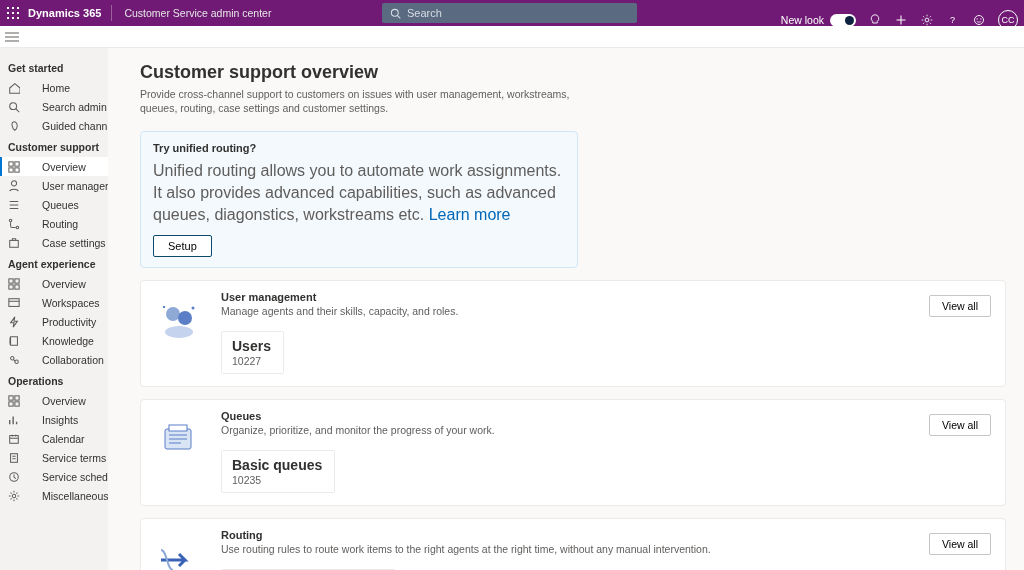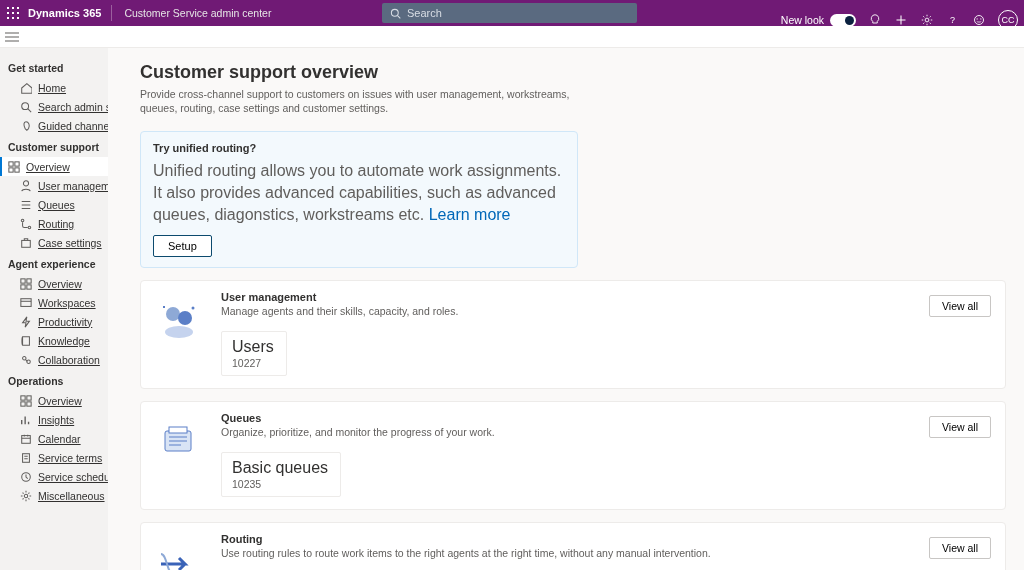--- a/index.html
+++ b/index.html
@@ -16,39 +16,39 @@
 .newlook { display: flex; align-items: center; gap: 6px; font-size: 10.5px; }
 .toggle { width: 26px; height: 13px; background: #fff; border-radius: 7px; position: relative; }
 .toggle::after { content:""; position:absolute; right:2px; top:2px; width:9px; height:9px; background:#0b213f; border-radius:50%; }
 .topicon { width: 14px; height: 14px; display:flex; align-items:center; justify-content:center; cursor:pointer; }
 .avatar { width: 20px; height: 20px; border:1px solid #fff; border-radius:50%; display:flex;align-items:center;justify-content:center; font-size:9px; }
 .subbar { height: 22px; background:#fff; border-bottom:1px solid #edebe9; display:flex;align-items:center; }
 .hamburger { width:24px; display:flex;justify-content:center;cursor:pointer;}
 .shell { display:flex; height: calc(570px - 48px); }
 .sidebar { width: 108px; background:#f3f2f1; padding-top:8px; font-size:10.5px; color:#323130; overflow:hidden; }
 .group-label { font-weight:600; padding: 6px 8px 4px 8px; color:#323130; font-size:10.5px;}
-.navitem { display:flex; align-items:center; gap:6px; padding: 4px 6px 4px 20px; cursor:pointer; white-space:nowrap; overflow:hidden; text-overflow:ellipsis; height:19px;text-decoration:underline;}
+.navitem { display:flex; align-items:center; gap:22px; padding: 4px 6px 4px 8px; cursor:pointer; white-space:nowrap; overflow:hidden; text-overflow:ellipsis; height:19px;}
 .navitem.active { background:#fff; border-left:2px solid #0078d4; padding-left:6px; }
 .navicon { width:12px; height:12px; flex:0 0 12px; display:flex;align-items:center;justify-content:center; color:#605e5c;}
 .main { flex:1; background:#faf9f8; overflow-y:auto; padding: 14px 18px 20px 32px; }
 .page-title { font-size:18px; font-weight:600; color:#323130; }
 .page-desc { font-size:10.5px; color:#605e5c; margin-top:4px; max-width:440px; line-height:1.35;}
 .callout { margin-top:16px; border:1px solid #d0e7f8; background:#f3f9fd; border-radius:4px; padding:10px 12px; max-width:438px;}
 .callout-title { font-weight:600; font-size:11px; color:#323130;}
 .callout-text { font-size:16px; color:#605e5c; margin-top:6px; line-height:1.35;}
 .callout-text a { color:#0067b8; text-decoration:none; cursor:pointer;}
 .setup-btn { margin-top:10px; background:#fff; border:1px solid #0c4a6e; border-radius:2px; padding:4px 14px; font-size:11px; cursor:pointer;}
 .card { background:#fff; border:1px solid #edebe9; border-radius:4px; margin-top:12px; padding:10px 12px 12px 12px; display:flex; gap:18px; position:relative; min-height:86px;}
 .card-illus { width:50px; height:60px; flex:0 0 50px; display:flex;align-items:center;justify-content:center;}
 .card-body { flex:1; }
 .card-title { font-weight:600; font-size:11px; color:#323130;}
 .card-desc { font-size:10.5px; color:#605e5c; margin-top:2px;}
 .tilebar { display:flex; gap:10px; margin-top:14px;}
 .tile { border:1px solid #edebe9; border-radius:2px; padding:6px 12px 6px 10px; min-width:56px;}
-.tile-h { font-size:16px; font-weight:400; color:#323130; white-space:nowrap;}
+.tile-h { font-size:14px; font-weight:700; color:#323130; white-space:nowrap;}
 .tile-v { font-size:10.5px; color:#605e5c; margin-top:1px;}
 .viewall { position:absolute; right:14px; top:14px; background:#fff; border:1px solid #c8c6c4; border-radius:2px; padding:4px 12px; font-size:10.5px; cursor:pointer;}
 svg { display:block; }
 </style>
 </head>
 <body>
 
 <div class="topbar">
   <div class="waffle">
     <svg width="12" height="12" viewBox="0 0 12 12">

